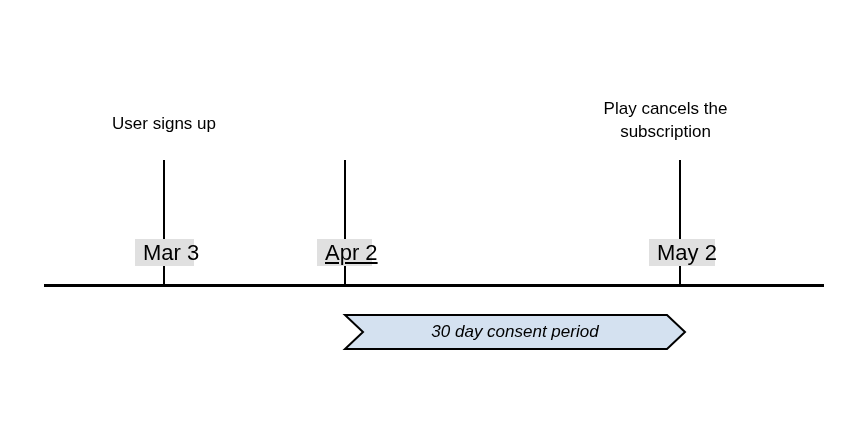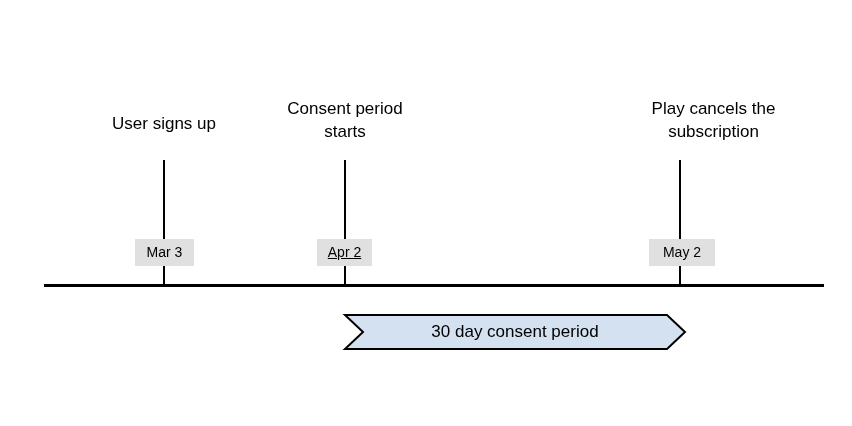--- a/index.html
+++ b/index.html
@@ -53,36 +53,37 @@
     line-height: 23px;
     white-space: pre-line;
     color: #000000;
   }
 
   
   .date-chip {
     position: absolute;
     background: #e0e0e0;
     color: #000000;
-    font-size: 14px;
+    font-size: 22px;
     line-height: 27px;
     height: 27px;
     text-align: center;
     padding: 0 8px;
     box-sizing: border-box;
     white-space: nowrap;
   }
 
   
   .period-banner {
     position: absolute;
     left: 333px;
     top: 315px;
     width: 340px;
     height: 34px;
+    font-style: italic;
   }
   .period-banner svg {
     display: block;
     width: 340px;
     height: 34px;
     overflow: visible;
   }
   .period-banner-label {
     position: absolute;
     left: 0;
@@ -101,26 +102,24 @@
 <body>
 
 <div id="diagram-root">
 
   <div class="timeline-axis"></div>
 
   <div class="event-title" style="left:72px; top:112px; width:160px;">User signs up</div>
   <div class="event-tick" style="left:151px;"></div>
   <div class="date-chip" style="left:123px; top:239px; width:59px;">Mar 3</div>
 
-  <div class="event-title" style="left:253px; top:97px; width:160px;">Consent period
-starts</div>
   <div class="event-tick" style="left:332px;"></div>
   <div class="date-chip" style="left:305px; top:239px; width:55px;text-decoration:underline;">Apr 2</div>
 
-  <div class="event-title" style="left:614px; top:97px; width:175px;">Play cancels the
+  <div class="event-title" style="left:566px; top:97px; width:175px;">Play cancels the
 subscription</div>
   <div class="event-tick" style="left:667px;"></div>
   <div class="date-chip" style="left:637px; top:239px; width:66px;">May 2</div>
 
   <div class="period-banner">
     <svg viewBox="0 0 340 34" preserveAspectRatio="none">
       <polygon points="0,0 322,0 340,17 322,34 0,34 18,17" fill="#d4e1f0" stroke="#000000" stroke-width="2" stroke-linejoin="miter"></polygon>
     </svg>
     <div class="period-banner-label">30 day consent period</div>
   </div>

